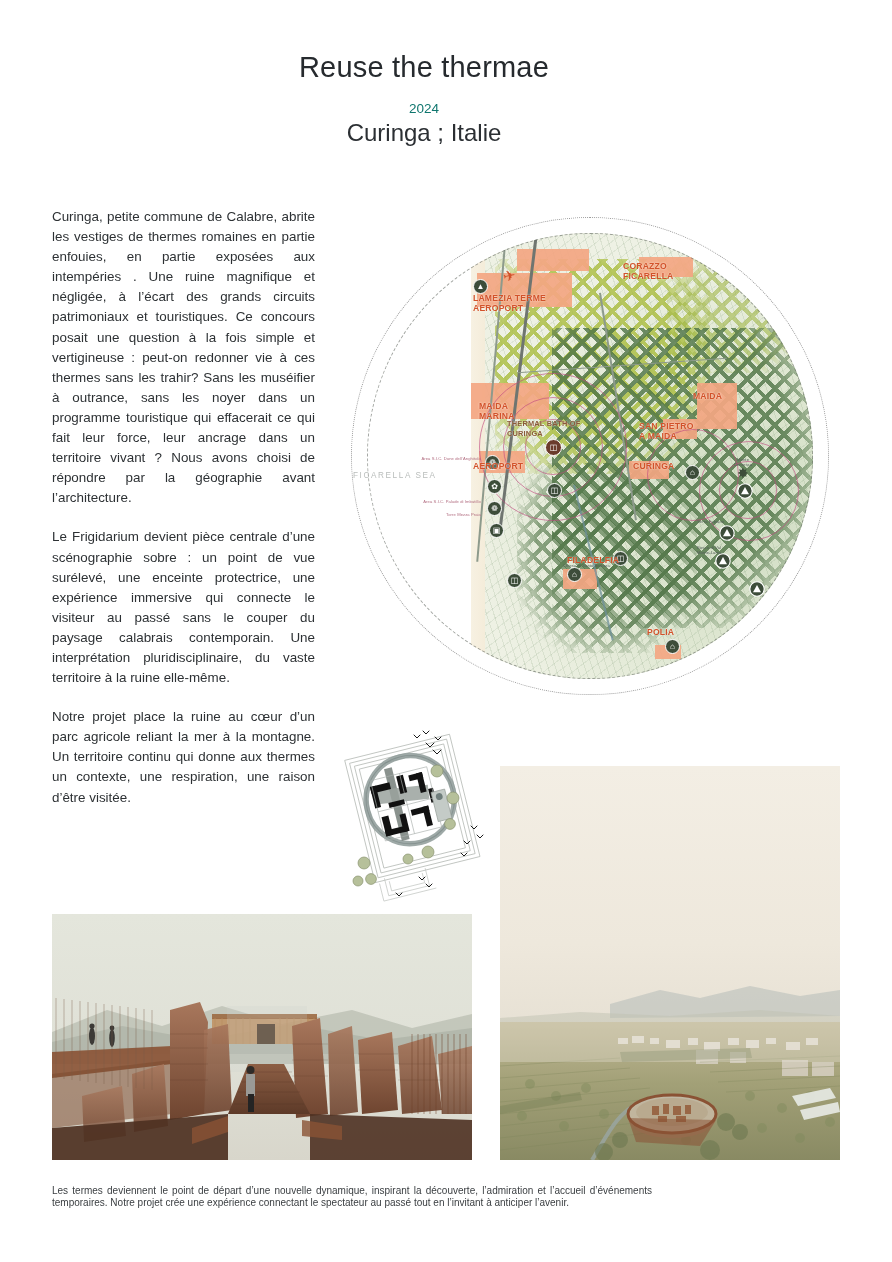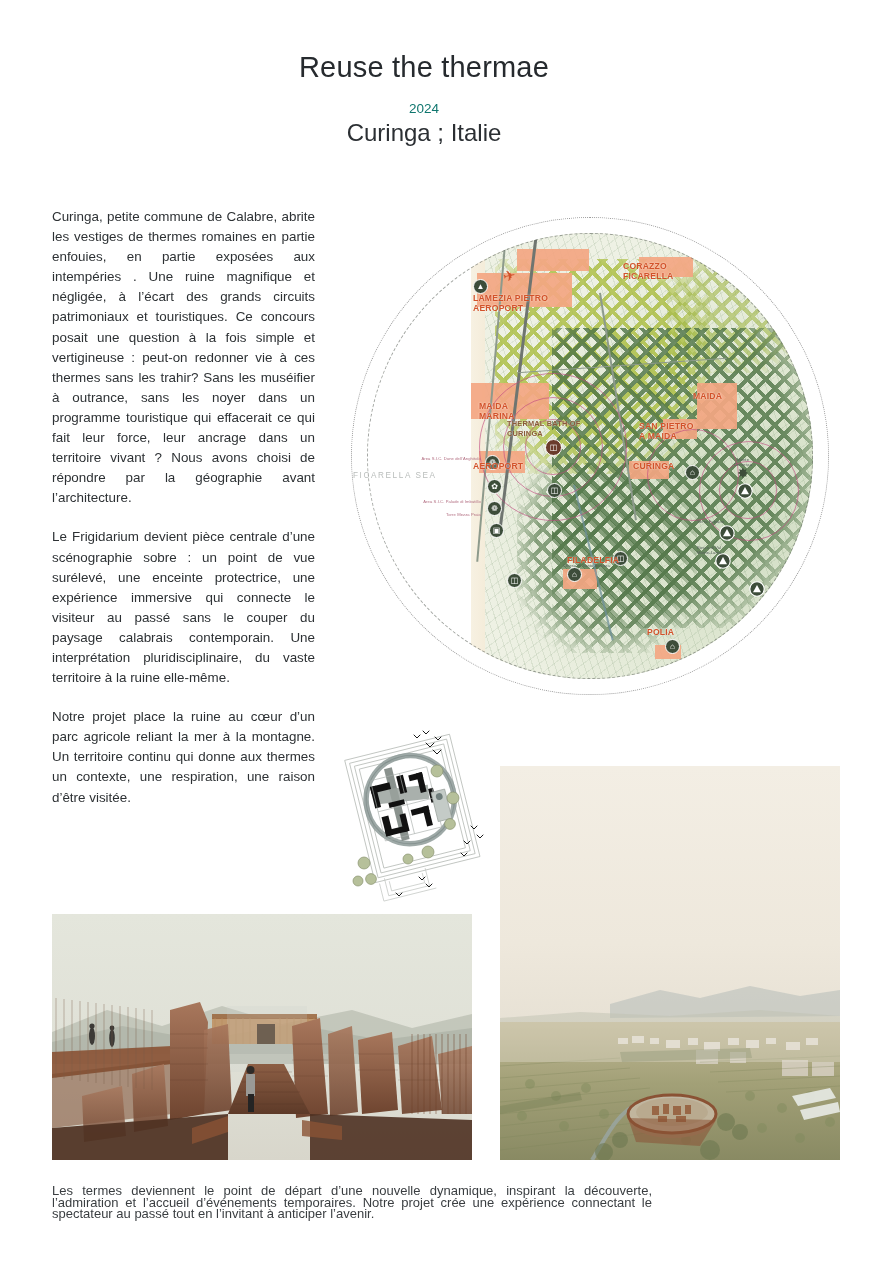--- a/index.html
+++ b/index.html
@@ -166,21 +166,21 @@
     overflow: hidden;
   }
   .photo-right {
     position: absolute; left: 500px; top: 766px; width: 340px; height: 394px;
     overflow: hidden;
   }
   .ph { width: 100%; height: 100%; display: block; }
 
   .caption {
     position: absolute; left: 52px; top: 1185px; width: 600px;
-    font-size: 13px; line-height: 11.6px; color: #3a3e41;
+    font-size: 10px; line-height: 11.6px; color: #3a3e41;
     text-align: justify;
   }
 </style>
 </head>
 <body>
 
 <div class="page">
 
   <div class="header">
     <div class="title">Reuse the thermae</div>
@@ -265,21 +265,21 @@
         <svg viewBox="0 0 20 20" width="16" height="16" aria-hidden="true">
           <circle cx="10" cy="10" r="9" fill="#3d4d3a" stroke="#fff" stroke-width="1.4"></circle>
           <polygon points="10,5 15,14 5,14" fill="#ffffff"></polygon>
         </svg>
       </div>
       <div style="position:absolute;left:370px;top:232px;color:#3d4d3a;font-size:14px;">✸</div>
 
       <div class="plane" style="left:136px;top:34px;">✈</div>
       <div class="poi" style="left:106px;top:46px;">▲</div>
 
-      <div class="map-label" style="left:106px;top:60px;width:110px;">LAMEZIA PIETRO
+      <div class="map-label" style="left:106px;top:60px;width:110px;">LAMEZIA TERME
 AEROPORT</div>
       <div class="map-label" style="left:112px;top:168px;width:66px;">MAIDA
 MARINA</div>
       <div class="map-label" style="left:256px;top:28px;width:82px;">CORAZZO
 FICARELLA</div>
       <div class="map-label" style="left:326px;top:158px;width:52px;">MAIDA</div>
       <div class="map-label" style="left:272px;top:188px;width:82px;">SAN PIETRO
 A MAIDA</div>
       <div class="map-label" style="left:106px;top:228px;width:62px;">AEROPORT</div>
       <div class="map-label" style="left:266px;top:228px;width:64px;">CURINGA</div>

